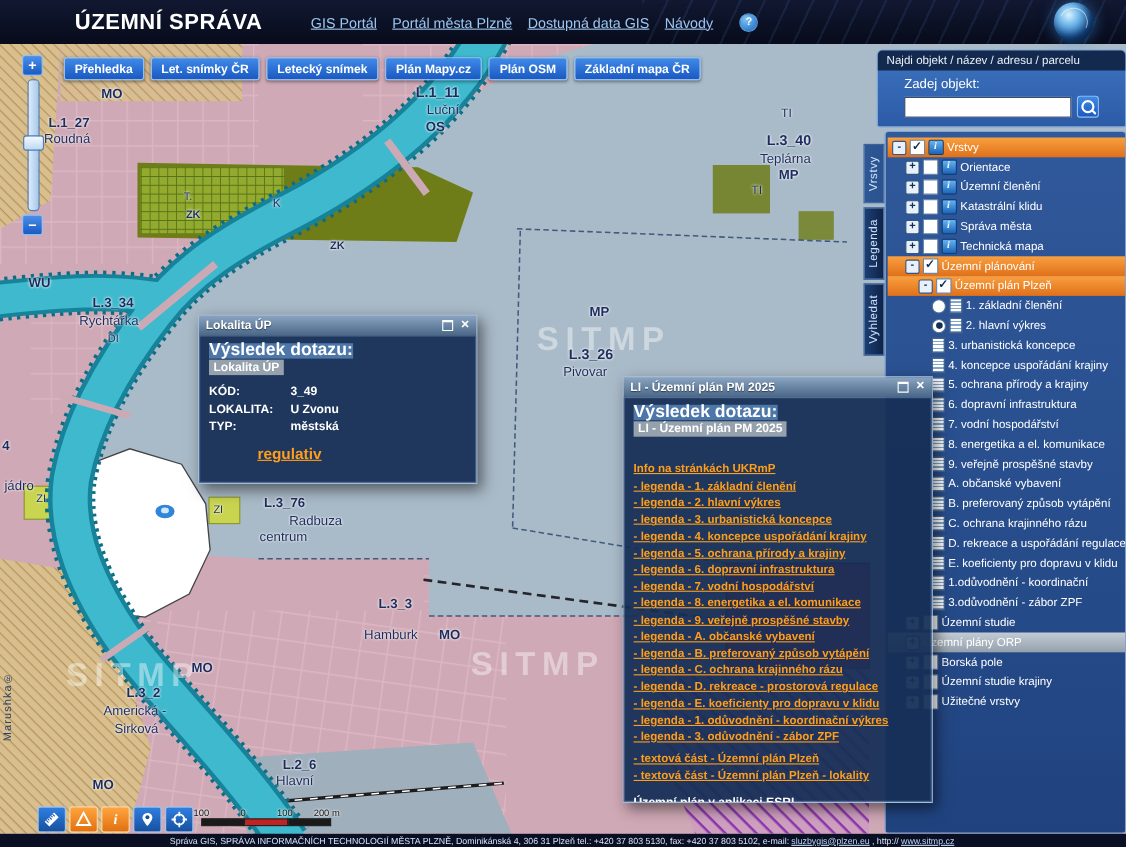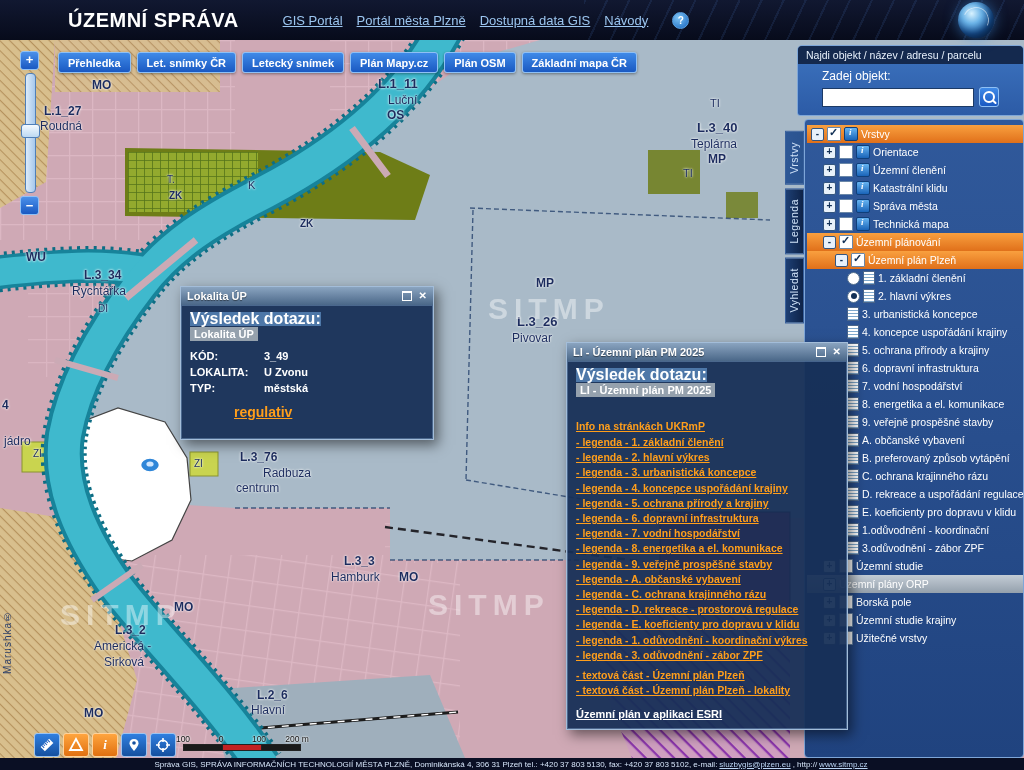--- a/index.html
+++ b/index.html
@@ -255,21 +255,21 @@
       <span class="mlabel b12" style="left: 26px; top: 250px;">WU</span>
       <span class="mlabel b12" style="left: 84px; top: 268px;">L.3_34</span>
       <span class="mlabel n12" style="left: 72px; top: 284px;">Rychtářka</span>
       <span class="mlabel n10" style="left: 98px; top: 303px;">DI</span>
       <span class="mlabel b12" style="left: 536px; top: 276px;">MP</span>
       <span class="mlabel b13" style="left: 517px; top: 314px;">L.3_26</span>
       <span class="mlabel n12" style="left: 512px; top: 331px;">Pivovar</span>
       <span class="mlabel b12" style="left: 240px; top: 450px;">L.3_76</span>
       <span class="mlabel n12" style="left: 231px; top: 466px; margin-left: 32px;">Radbuza</span>
       <span class="mlabel n12" style="left: 236px; top: 481px;">centrum</span>
-      <span class="mlabel b12" style="left: 344px; top: 554px; text-align: right;">L.3_3</span>
+      <span class="mlabel b12" style="left: 344px; top: 542px; text-align: right;">L.3_3</span>
       <span class="mlabel n12" style="left: 331px; top: 570px;">Hamburk</span>
       <span class="mlabel b12" style="left: 399px; top: 570px;">MO</span>
       <span class="mlabel b12" style="left: 174px; top: 600px;">MO</span>
       <span class="mlabel b12" style="left: 115px; top: 623px;">L.3_2</span>
       <span class="mlabel n12" style="left: 94px; top: 639px;">Americká -</span>
       <span class="mlabel n12" style="left: 104px; top: 655px;">Sirková</span>
       <span class="mlabel b12" style="left: 84px; top: 706px;">MO</span>
       <span class="mlabel b12" style="left: 257px; top: 688px;">L.2_6</span>
       <span class="mlabel n12" style="left: 251px; top: 703px;">Hlavní</span>
       <span class="mlabel b12" style="left: 2px; top: 398px;">4</span>
@@ -507,20 +507,21 @@
           <a class="plink">- legenda - 1. základní členění</a>
           <a class="plink">- legenda - 2. hlavní výkres</a>
           <a class="plink">- legenda - 3. urbanistická koncepce</a>
           <a class="plink">- legenda - 4. koncepce uspořádání krajiny</a>
           <a class="plink">- legenda - 5. ochrana přírody a krajiny</a>
           <a class="plink">- legenda - 6. dopravní infrastruktura</a>
           <a class="plink">- legenda - 7. vodní hospodářství</a>
           <a class="plink">- legenda - 8. energetika a el. komunikace</a>
           <a class="plink">- legenda - 9. veřejně prospěšné stavby</a>
           <a class="plink">- legenda - A. občanské vybavení</a>
+          <a class="plink">- legenda - B. preferovaný způsob vytápění</a>
           <a class="plink">- legenda - C. ochrana krajinného rázu</a>
           <a class="plink">- legenda - D. rekreace - prostorová regulace</a>
           <a class="plink">- legenda - E. koeficienty pro dopravu v klidu</a>
           <a class="plink">- legenda - 1. odůvodnění - koordinační výkres</a>
           <a class="plink">- legenda - 3. odůvodnění - zábor ZPF</a>
         </div>
       <div class="txtlinks">
           <a class="plink">- textová část - Územní plán Plzeň</a>
           <a class="plink">- textová část - Územní plán Plzeň - lokality</a>
         </div>

